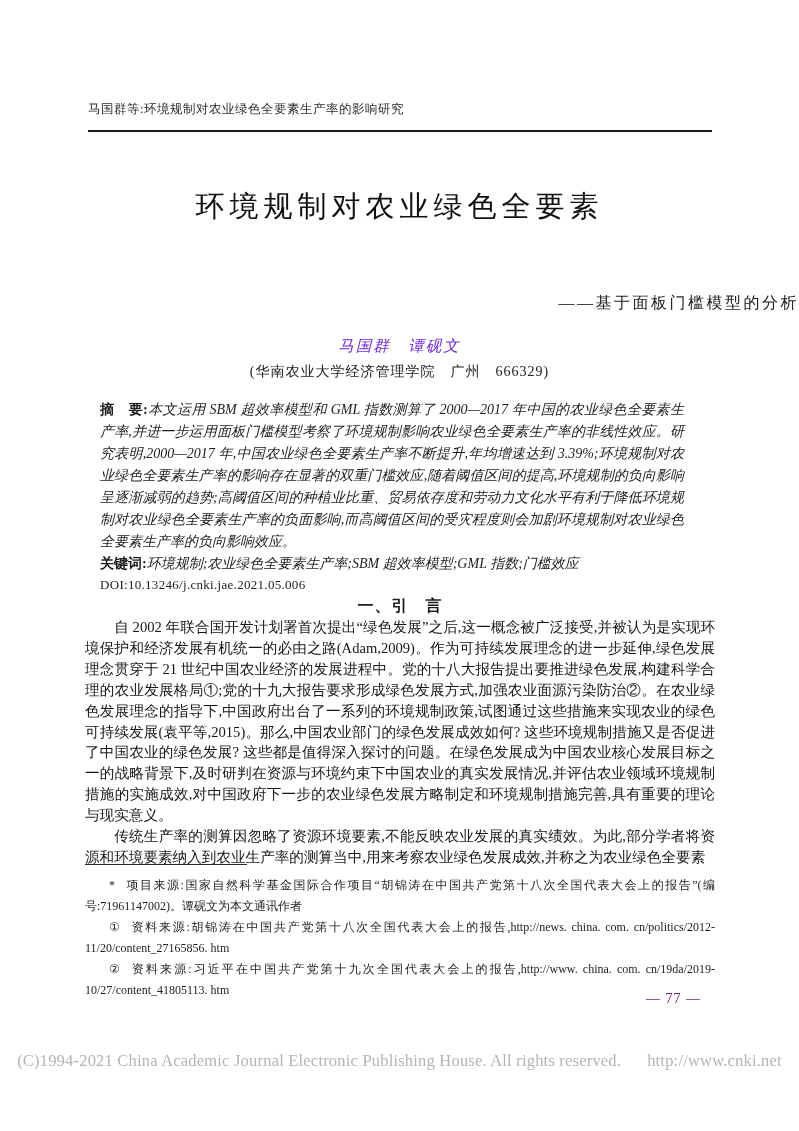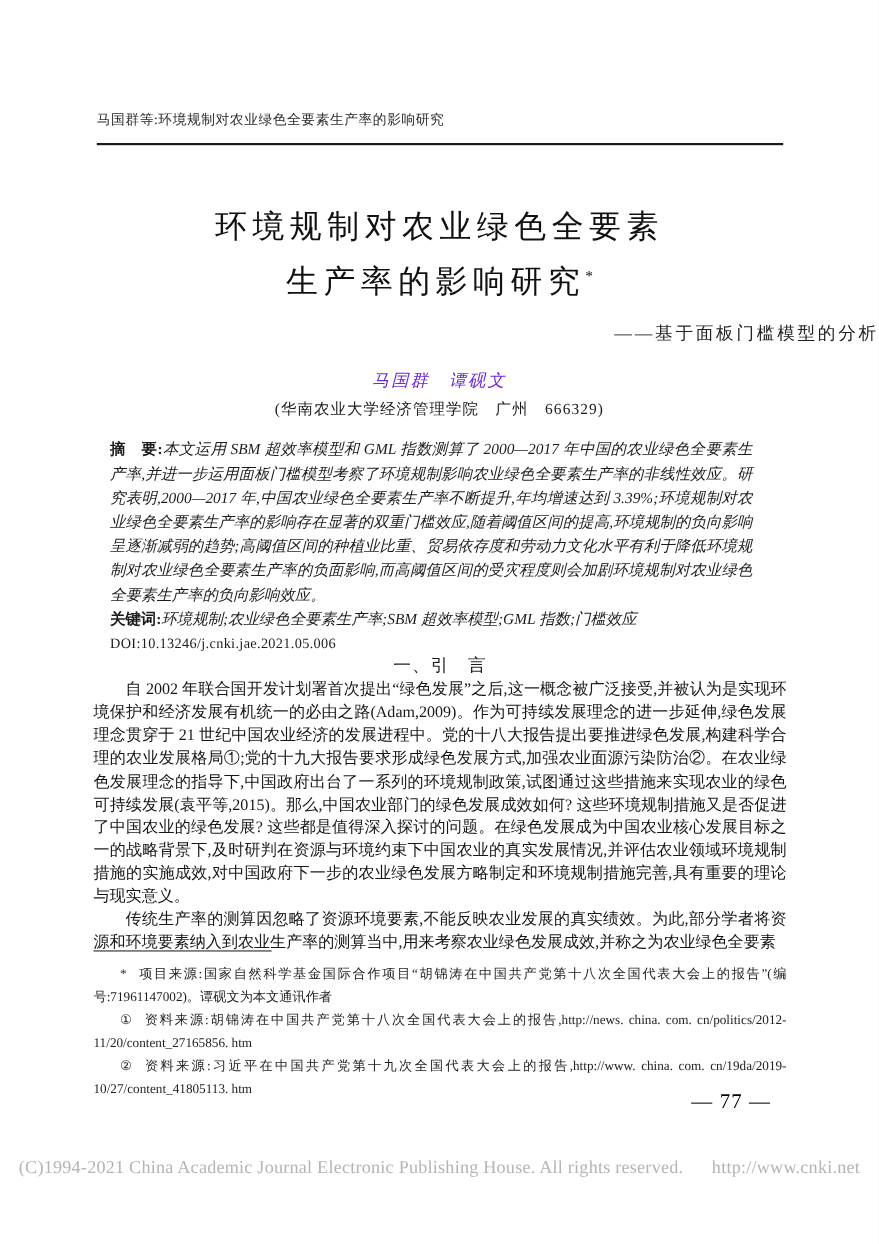--- a/index.html
+++ b/index.html
@@ -61,21 +61,21 @@
   }
   .keywords-line{
     font-size:14px;line-height:22px;font-style:italic;
   }
   .doi-line{
     font-size:13px;line-height:20px;font-style:normal;
     letter-spacing:0.3px;
   }
   .section-heading{
     margin:0;text-align:center;
-    font-size:16px;font-weight:normal;letter-spacing:1px;
+    font-size:16px;font-weight:bold;letter-spacing:1px;
     line-height:22px;
   }
   .body-para{
     margin:0;
     font-size:14.6px;line-height:20.9px;
     text-align:justify;text-indent:2em;
     color:#161616;
   }
   .footnote-block{
     position:absolute;top:864px;left:85px;width:630px;
@@ -85,43 +85,40 @@
   }
   .footnote{
     margin:0;
     font-size:12px;line-height:21px;
     text-align:justify;text-indent:2em;
     color:#1e1e1e;
   }
   .footnote .fn-marker{margin-right:10px;}
   .page-number{
     position:absolute;top:991px;right:98px;
-    font-size:19px;letter-spacing:1px;color:#000000;
+    font-size:14px;letter-spacing:1px;color:#701a75;
   }
   .cnki-footer{
     position:absolute;top:1051px;left:0;width:100%;
     text-align:center;
     font-size:16.5px;color:#b4b4b4;letter-spacing:0.2px;
   }
   .cnki-footer .footer-url{margin-left:26px;}
 </style>
 </head>
 <body>
 
 <div class="page">
 
   <div class="running-header">马国群等:环境规制对农业绿色全要素生产率的影响研究</div>
   <div class="header-rule"></div>
 
   <div class="title-block">
     <div class="title-line">
       <span>环境规制对农业绿色全要素</span>
-    </div>
-    <div class="title-line">
-      <span>生产率的影响研究</span><sup class="title-star">*</sup>
     </div>
   </div>
 
   <div class="subtitle">——基于面板门槛模型的分析</div>
 
   <div class="authors">马国群　谭砚文</div>
   <div class="affiliation">(华南农业大学经济管理学院　广州　666329)</div>
 
   <div class="main-column">
 

